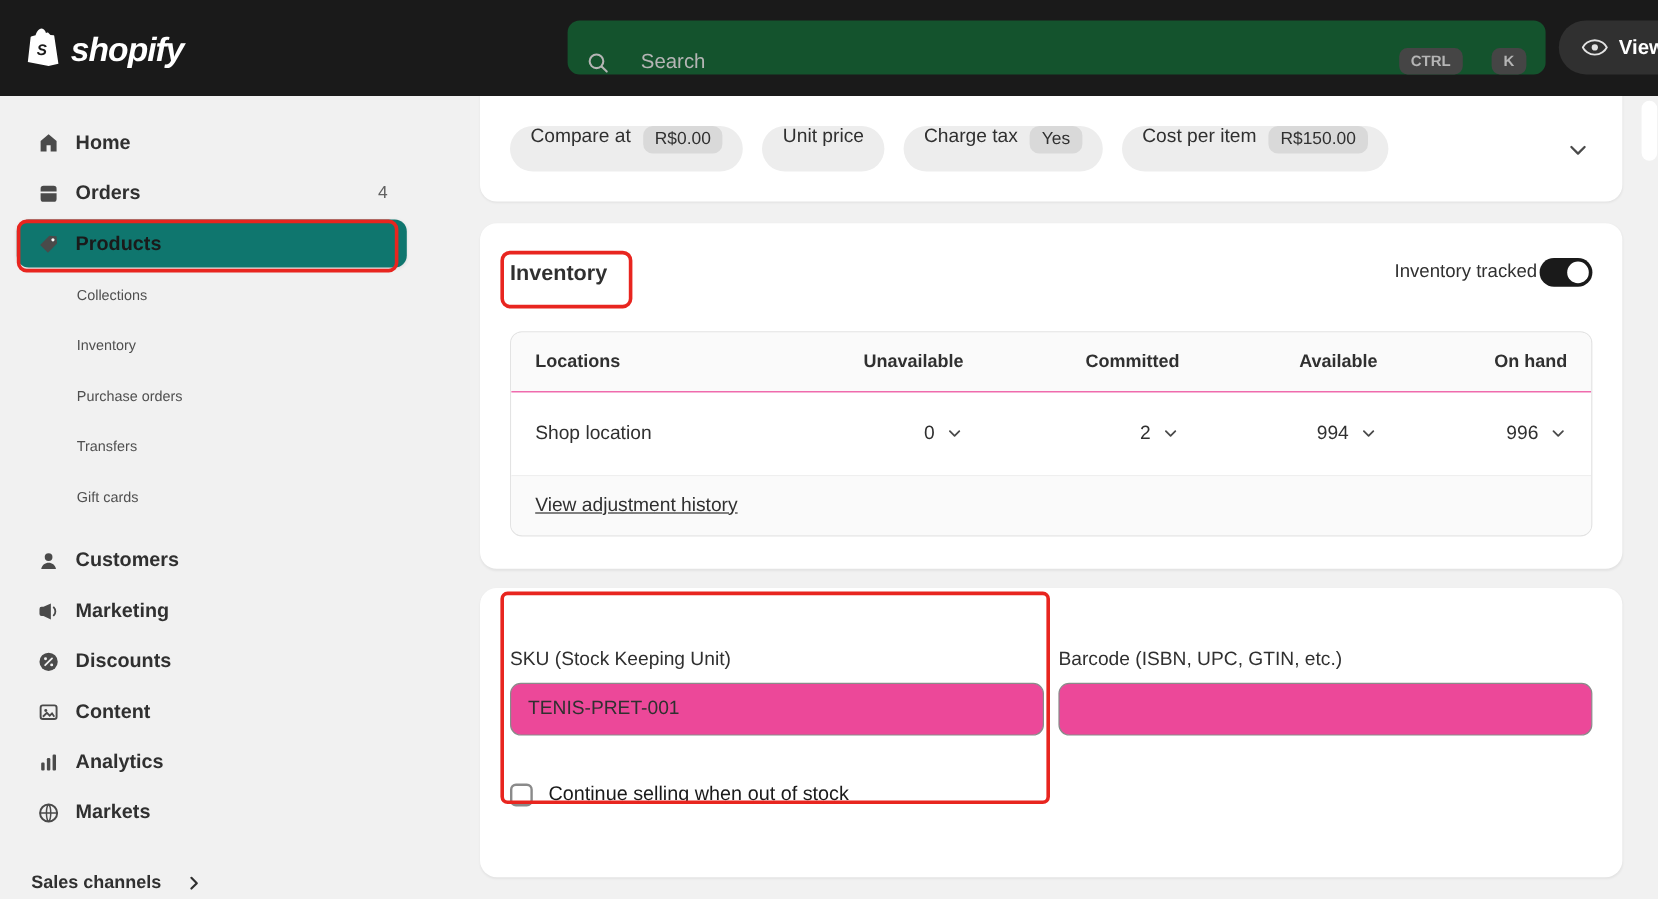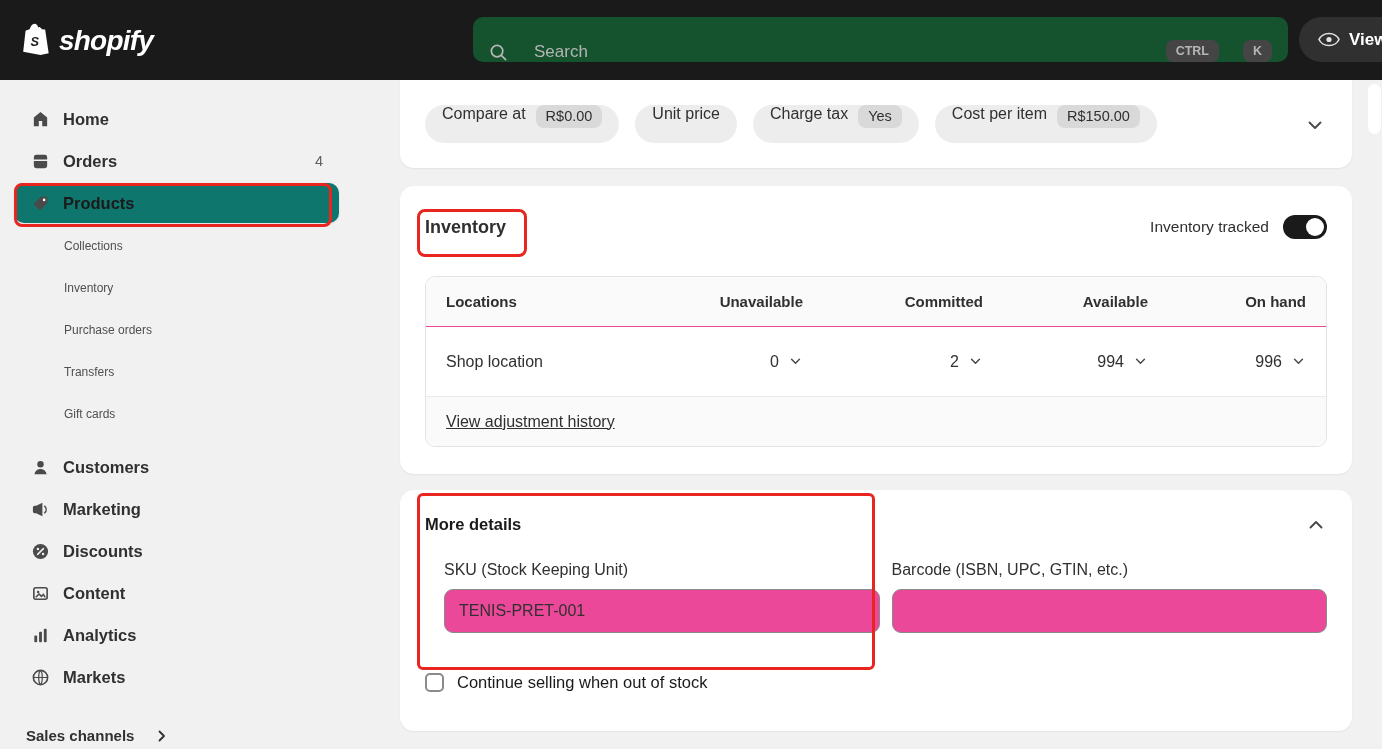--- a/index.html
+++ b/index.html
@@ -37,36 +37,36 @@
   .card-pricing { top:-38px; height:126px; }
   .pills { position:absolute; left:25px; bottom:25px; display:flex; gap:16px; }
   .pill { height:38px; background:#ededed; border-radius:19px; display:flex; align-items:flex-start; gap:10px; padding:0 17px; font-size:16px; color:#303030; cursor:pointer; white-space:nowrap; }
   .pill-value { background:#d9d9d9; border-radius:8px; padding:4px 10px; font-size:14.5px; font-weight:500; line-height:1; }
   .collapse-btn { background:none; border:none; cursor:pointer; padding:4px; display:flex; align-items:center; }
   .card-pricing .collapse-btn { position:absolute; right:26px; bottom:34px; }
 
   .card-inventory { top:106px; height:288px; padding:28px 25px 0; }
   .card-head { display:flex; align-items:center; justify-content:space-between; }
   .inv-title { font-size:18px; font-weight:700; color:#303030; line-height:26px; }
-  .tracked { display:flex; align-items:center; gap:14px; font-size:15.5px; color:#303030; }
+  .tracked { display:flex; align-items:center; gap:2px; font-size:15.5px; color:#303030; }
   .toggle { width:44px; height:24px; border-radius:13px; background:var(--toggle-on,#1a1a1a); position:relative; cursor:pointer; flex:none; }
   .toggle .knob { position:absolute; right:3px; top:3px; width:18px; height:18px; border-radius:50%; background:#fff; }
   .inv-table { margin-top:36px; border:1px solid #e3e3e3; border-radius:10px; overflow:hidden; }
   .inv-row { display:grid; grid-template-columns:1fr 185px 180px 165px 158px; align-items:center; padding:0 20px; }
   .inv-head { height:49px; background:#fafafa; font-size:15px; font-weight:600; color:#303030; }
   .inv-head span:not(:first-child) { text-align:right; }
   .inv-data { height:71px; background:#fff; border-top:1px solid #ec4899; border-bottom:1px solid #ebebeb; font-size:16px; color:#303030; }
   .num { display:flex; justify-content:flex-end; align-items:center; gap:9px; }
   .qty-chevron { background:none; border:none; cursor:pointer; display:flex; padding:2px; }
   .inv-foot { height:49px; background:#fafafa; display:flex; align-items:center; padding:0 20px; }
   .inv-foot a { font-size:16px; color:#303030; text-decoration:underline; cursor:pointer; }
 
   .card-details { top:410px; height:241px; padding:24px 25px; }
   .details-title { font-size:16.5px; font-weight:700; color:#1a1a1a; line-height:20px; }
-  .fields { display:grid; grid-template-columns:1fr 1fr; gap:12px; margin-top:26px;margin-left:19px; }
+  .fields { display:grid; grid-template-columns:1fr 1fr; gap:12px; margin-top:26px; }
   .field label { display:block; font-size:16px; color:#303030; margin-bottom:9px; line-height:20px; }
   .field input { width:100%; height:44px; border:1px solid #8a8a8a; border-radius:9px; padding:0 14px; font-size:16px; color:#303030; font-family:inherit; outline:none; background:#ec4899; }
   .checkbox-row { margin-top:40px; display:flex; align-items:center; gap:13px; font-size:16.5px; color:#1a1a1a; }
   .checkbox { width:19px; height:19px; border:2px solid #8a8a8a; border-radius:5px; background:#fff; cursor:pointer; flex:none; }
 
   
   .annotation { position:absolute; border:3px solid var(--annotation-red,#e8251f); border-radius:8px; pointer-events:none; z-index:20; }
 
   .scroll-thumb { position:absolute; right:1px; top:84px; width:13px; height:50px; background:#ffffff; border-radius:7px; z-index:6; cursor:pointer; }
 </style>
@@ -310,28 +310,20 @@
           </button>
         </span>
       </div>
       <div class="inv-foot">
         <a>View adjustment history</a>
       </div>
     </div>
   </section>
 
   <section class="card card-details">
-    <div class="card-head">
-      <h3 class="details-title">More details</h3>
-      <button class="collapse-btn">
-        <svg width="14" height="9" viewBox="0 0 14 9" fill="none">
-            <path d="M1.5 7.5 7 2l5.5 5.5" stroke="#4a4a4a" stroke-width="1.9" stroke-linecap="round" stroke-linejoin="round"></path>
-          </svg>
-      </button>
-    </div>
     <div class="fields">
       <div class="field">
         <label>SKU (Stock Keeping Unit)</label>
         <input value="TENIS-PRET-001" style="">
       </div>
       <div class="field">
         <label>Barcode (ISBN, UPC, GTIN, etc.)</label>
         <input value="" style="">
       </div>
     </div>

